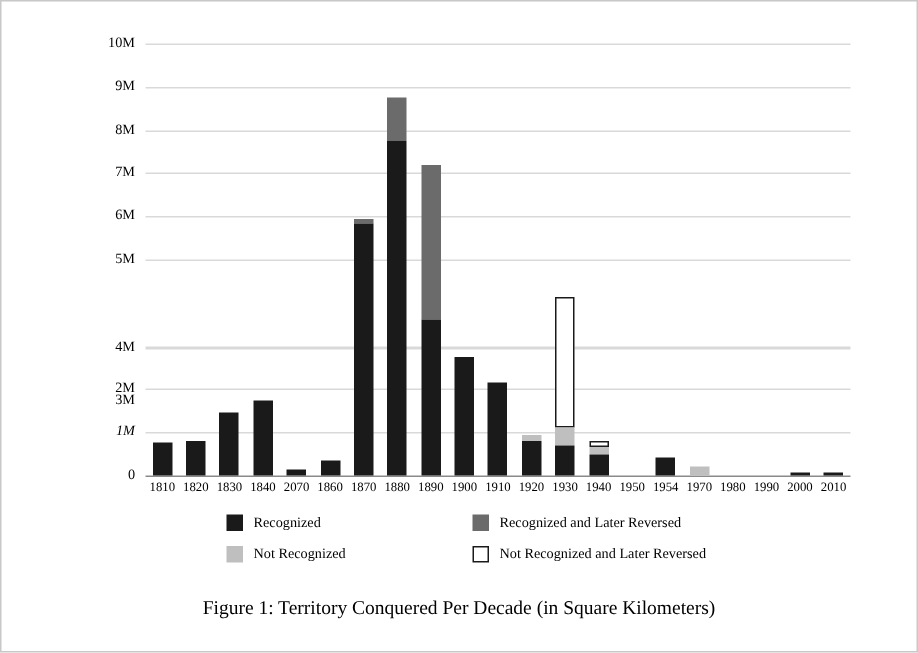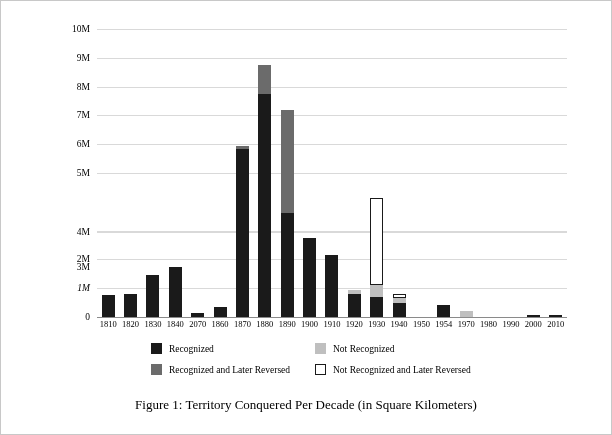--- a/index.html
+++ b/index.html
@@ -314,26 +314,26 @@
       <div class="xtick">2000</div>
       <div class="xtick">2010</div>
     </div>
 
   <div id="legend">
       <div class="legend-item">
         <span class="swatch sw-recognized"></span>
         <span>Recognized</span>
       </div>
       <div class="legend-item">
+        <span class="swatch sw-recognized-rev"></span>
+        <span>Recognized and Later Reversed</span>
+      </div>
+      <div class="legend-item">
         <span class="swatch sw-not-recognized"></span>
         <span>Not Recognized</span>
-      </div>
-      <div class="legend-item">
-        <span class="swatch sw-recognized-rev"></span>
-        <span>Recognized and Later Reversed</span>
       </div>
       <div class="legend-item">
         <span class="swatch sw-not-recognized-rev"></span>
         <span>Not Recognized and Later Reversed</span>
       </div>
     </div>
 
   <div id="caption">Figure 1: Territory Conquered Per Decade (in Square Kilometers)</div>
 
 </div>

